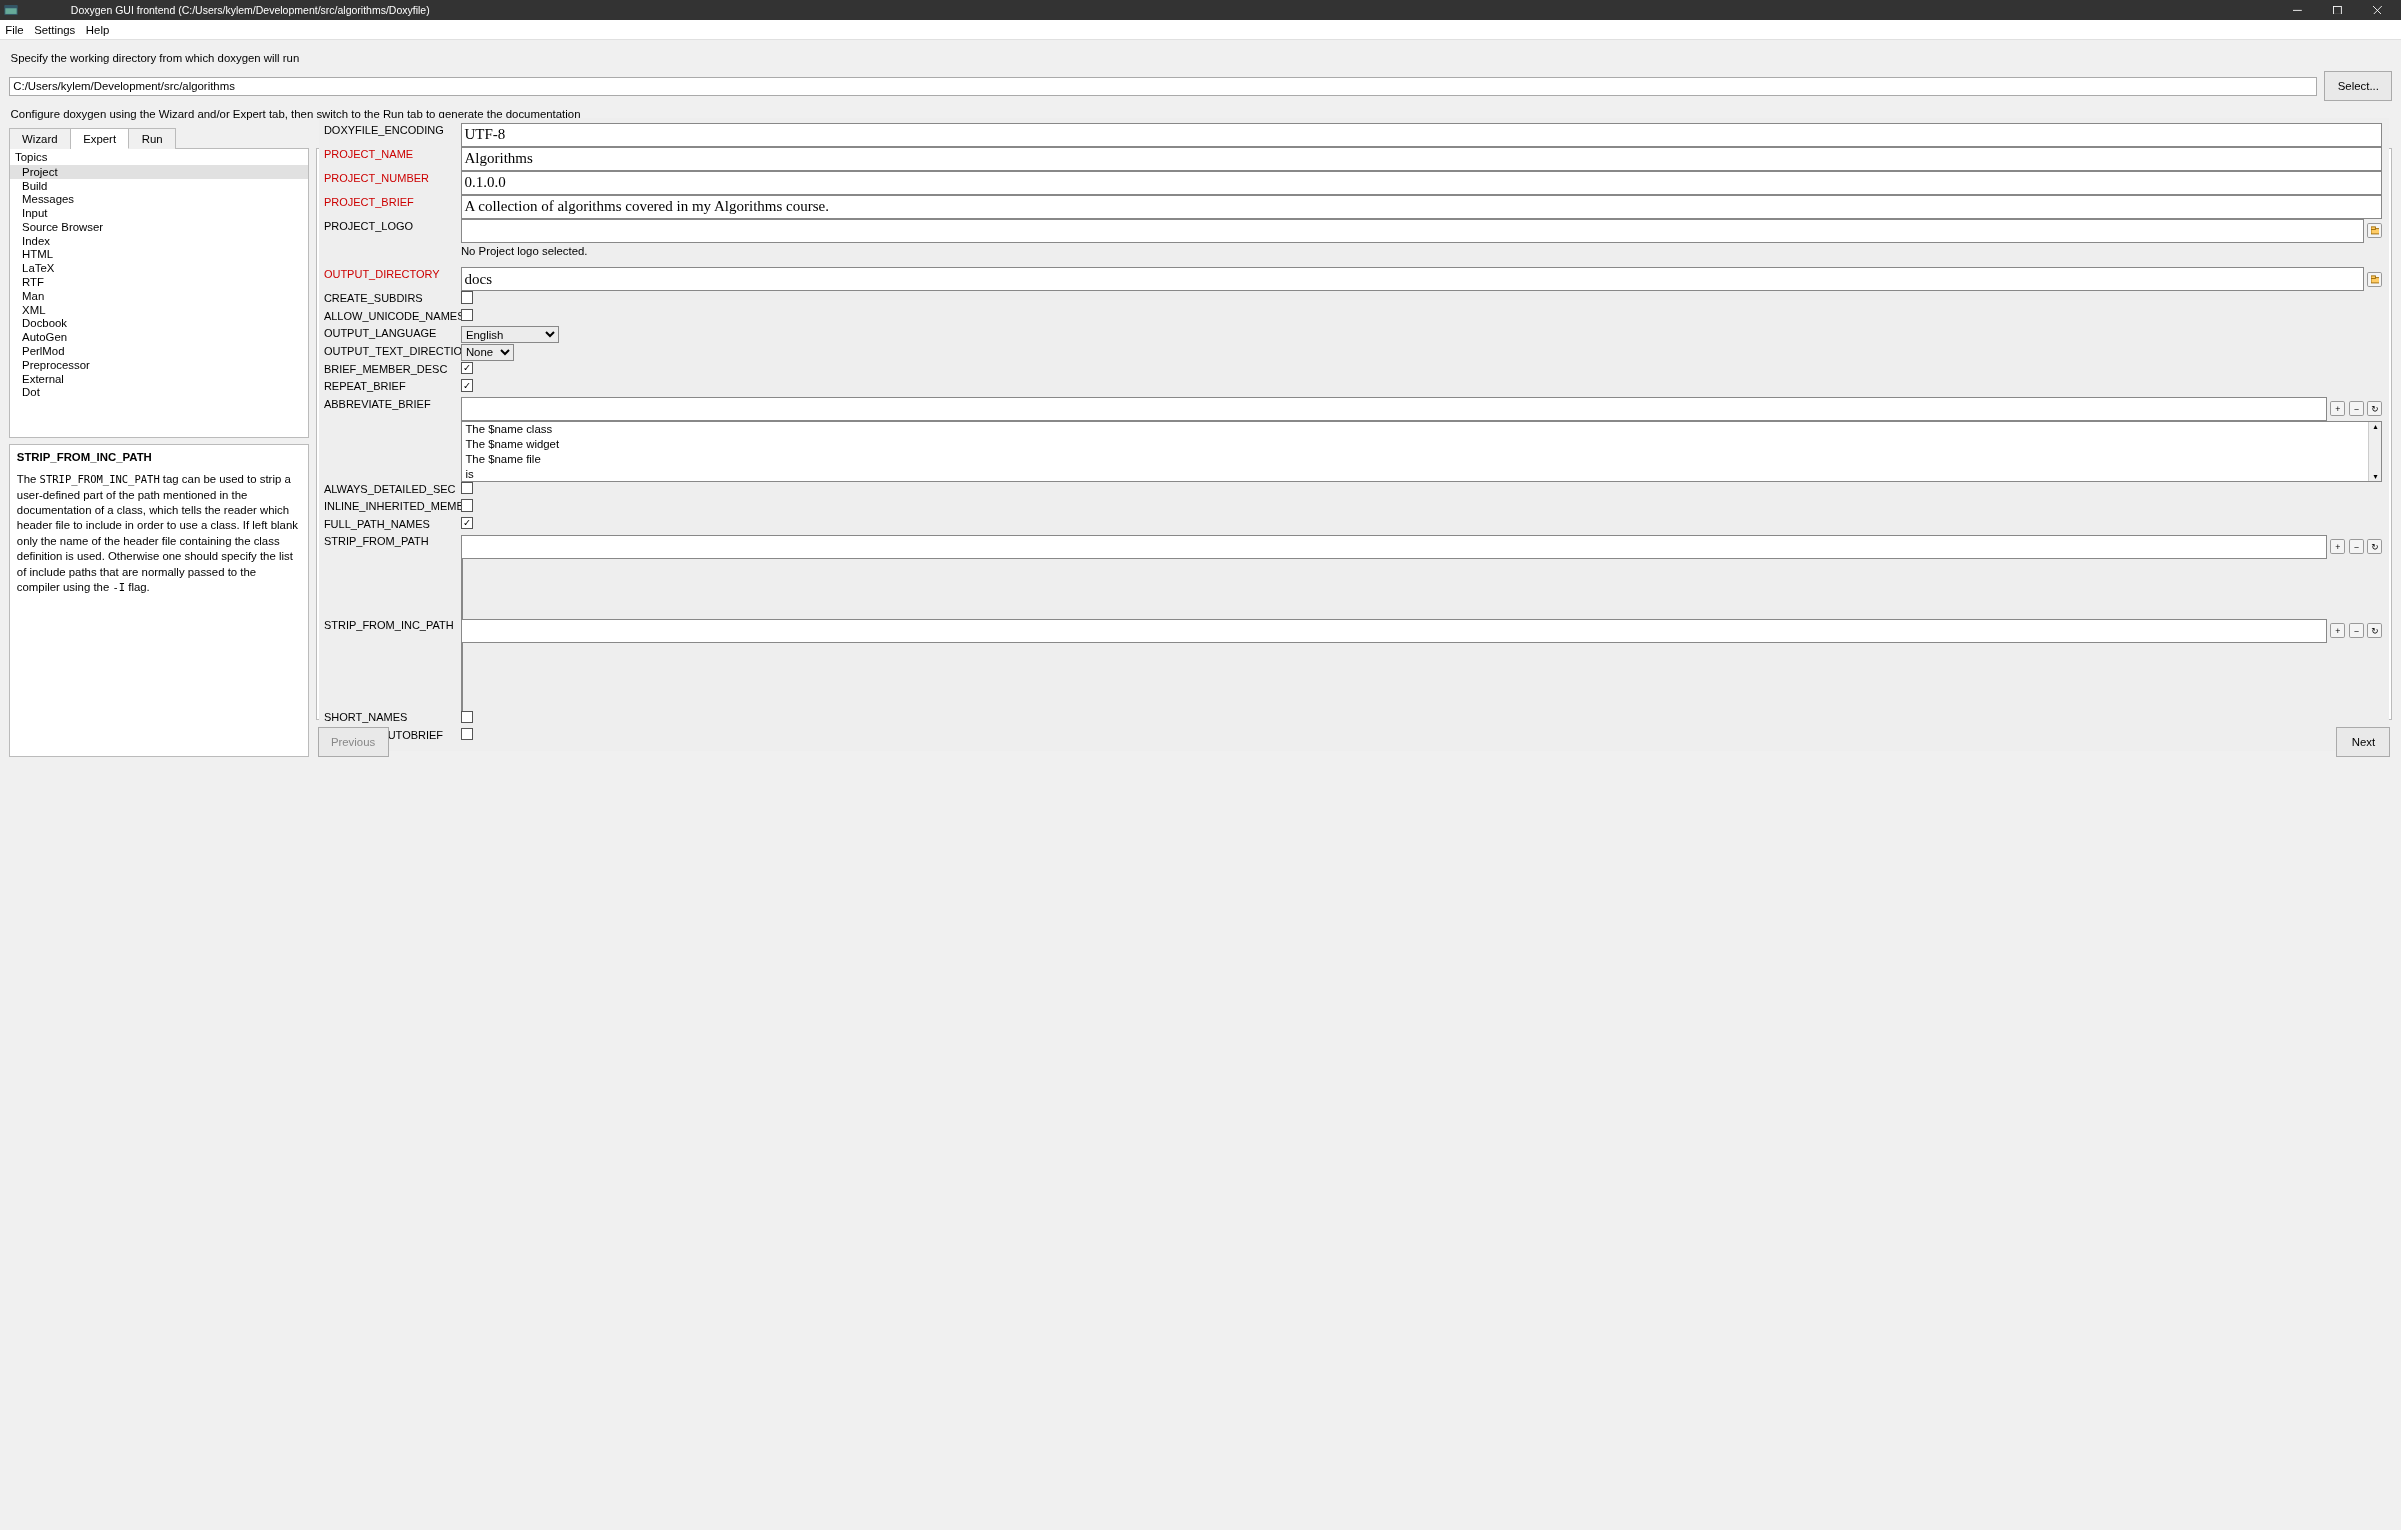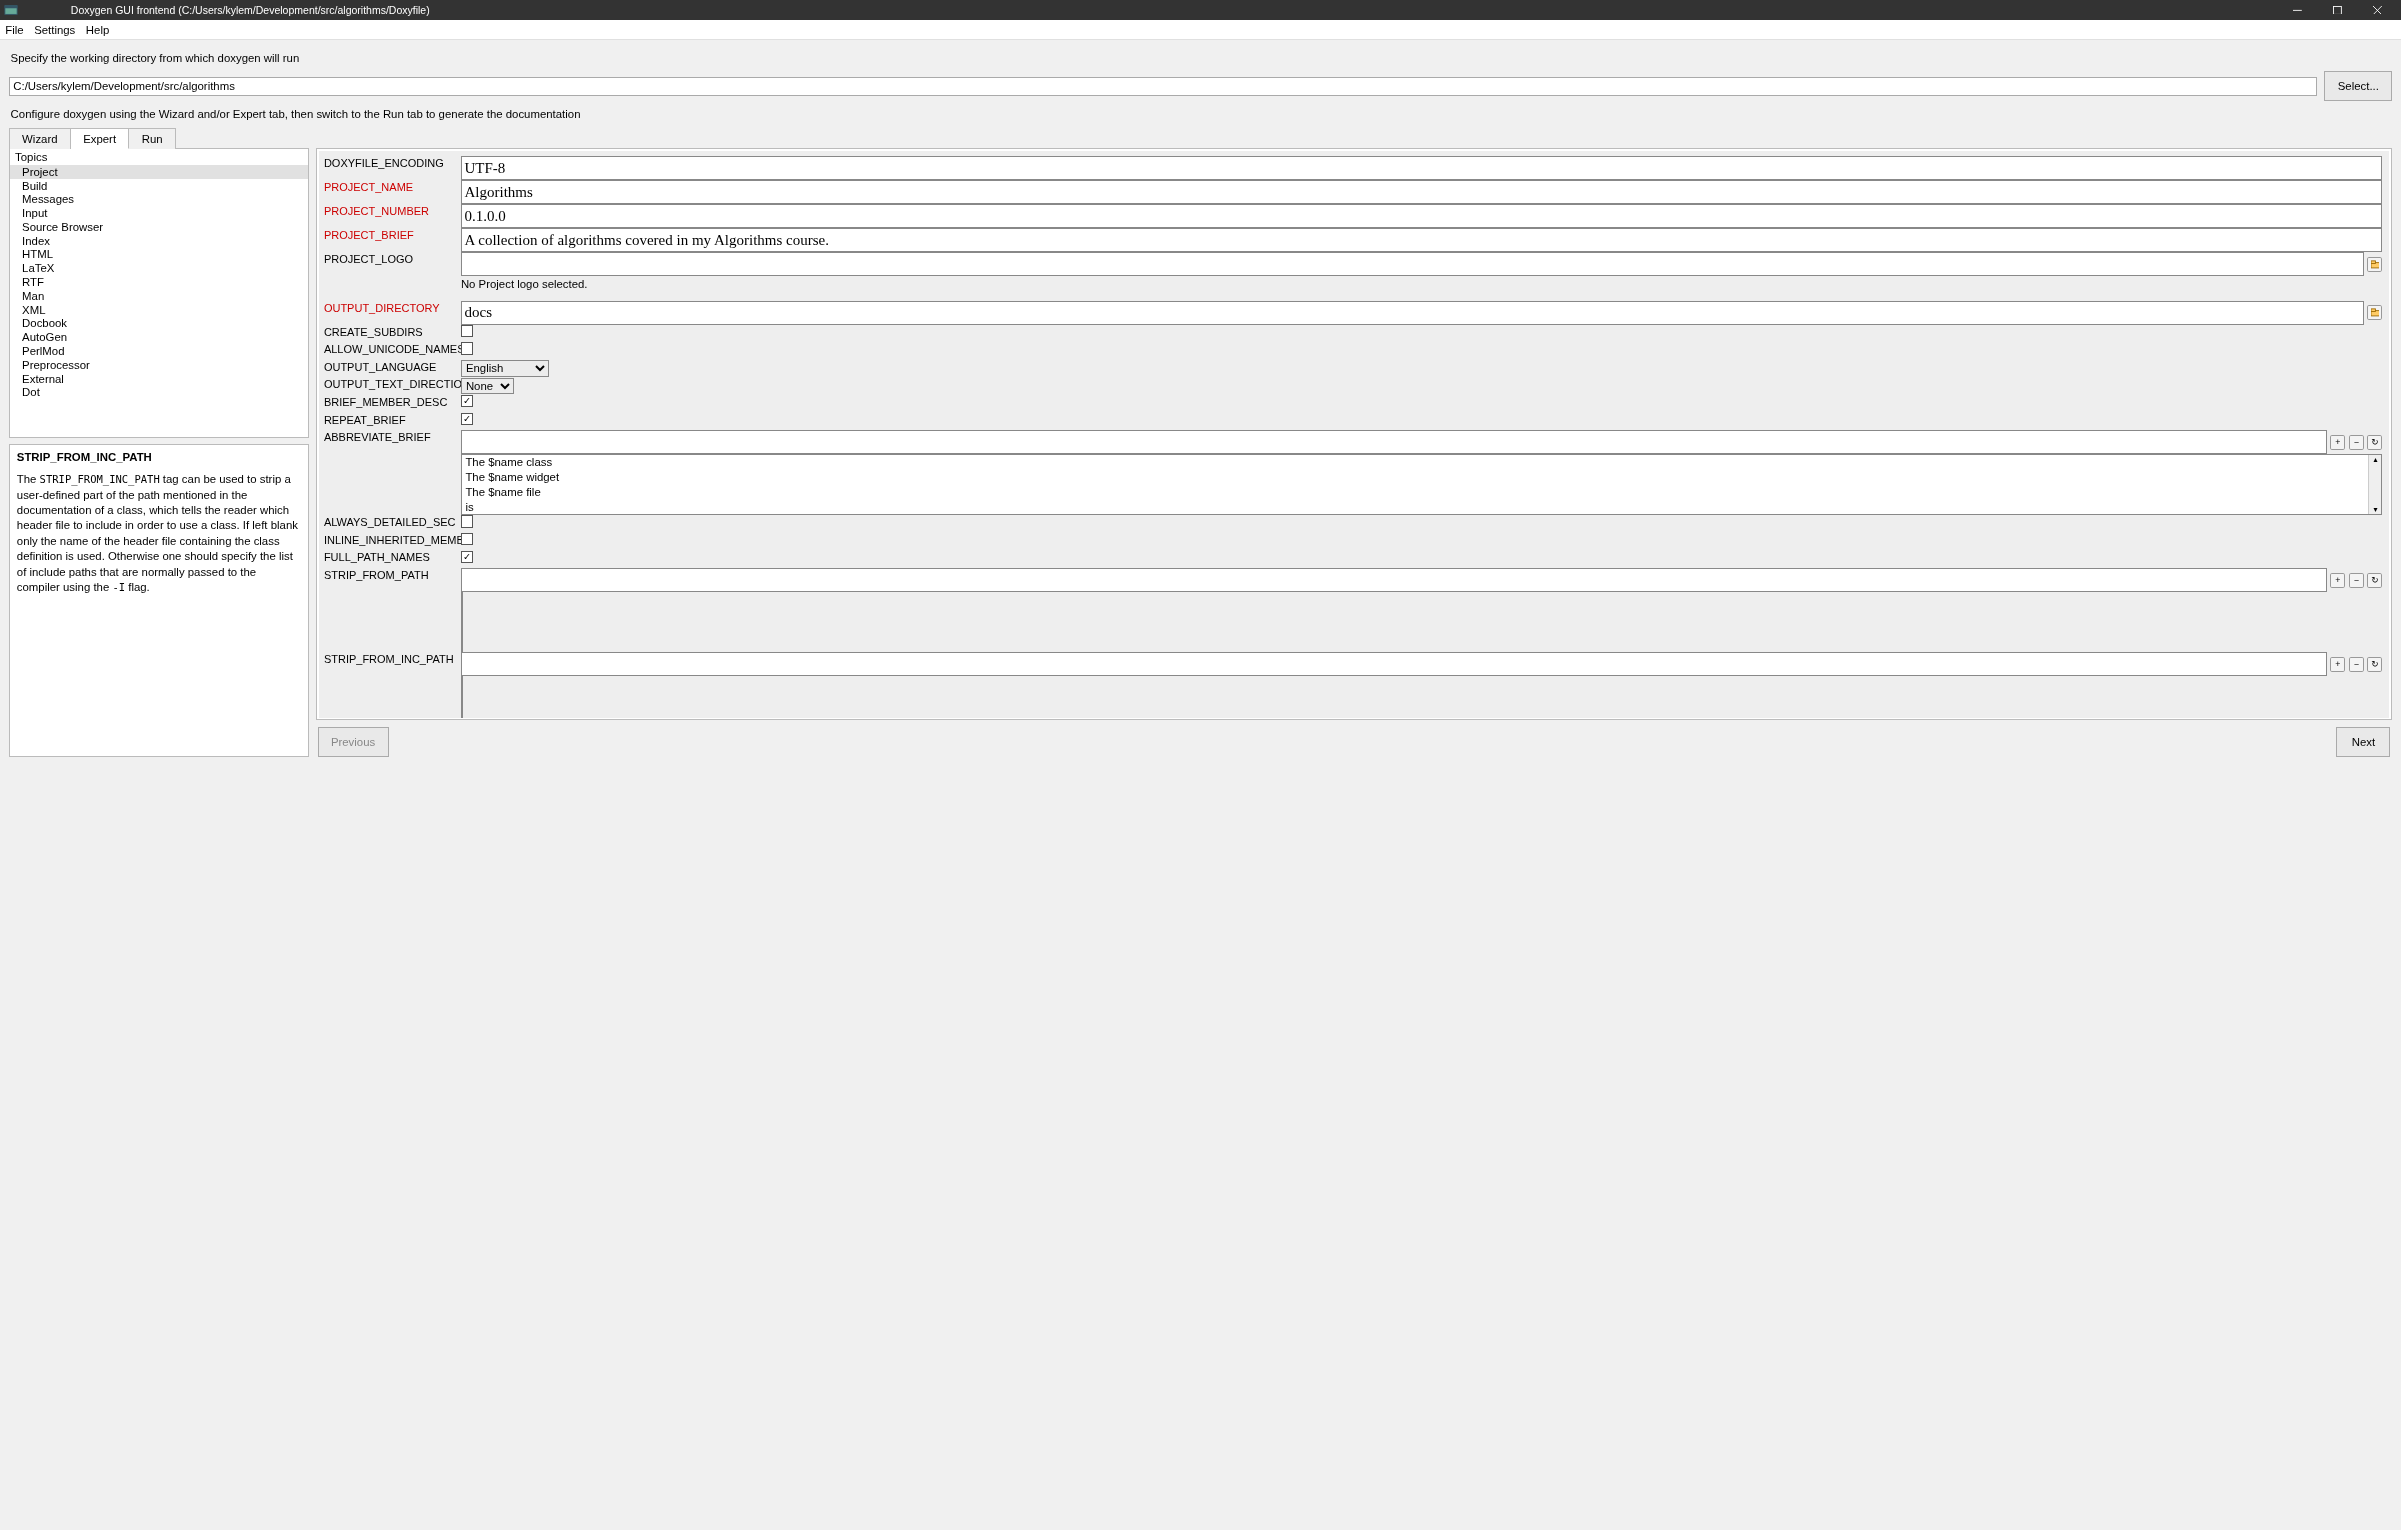--- a/index.html
+++ b/index.html
@@ -73,21 +73,21 @@
   .topics-item { padding:0.9px 5.3px 0.9px 12.3px; font-size:11.4px; cursor:default; }
   .topics-item.selected { background:#e1e1e1; }
   .helptext {
     flex:1; padding:5.3px 7px; font-size:11.4px; line-height:1.35;
     overflow:auto; height:298px;
   }
   .helptext h4 { margin:0 0 7px 0; font-size:11.4px; font-weight:bold; }
   .helptext code { font-family: Consolas, monospace; font-size:10.5px; }
 
   .rightcol { flex:1; display:flex; flex-direction:column; gap:7px; }
-  .settings-outer { border:0.9px solid #bbb; background:#fff; padding:1.8px; height:572px; display:flex; }
+  .settings-outer { border:0.9px solid #bbb; background:#fff; padding:1.8px; height:572px; display:flex;align-items:center; }
   .settings-scroll { flex:1; background:#eeeeee; overflow-y:scroll; overflow-x:hidden; padding:5.3px 7px 5.3px 5.3px; }
 
   .frow { display:flex; align-items:flex-start; min-height:17.6px; margin-bottom:0px; }
   .flabel { width:137px; font-size:11px; padding-top:0.9px; }
   .flabel.red { color:#cc0000; }
   .fcontrol { flex:1; display:flex; align-items:center; gap:3.5px; }
   .fcontrol input[type=text] {
     flex:1; height:24px; border:0.9px solid #888; background:#fff; font-family:Liberation Serif, serif; font-size:15px;
     padding:0 2.6px;
   }
@@ -281,21 +281,21 @@
           <div class="frow">
               <div class="flabel">ALLOW_UNICODE_NAMES</div>
             <div class="fcontrol">
                 <span class="chk"></span>
               </div>
             </div>
 
           <div class="frow">
               <div class="flabel">OUTPUT_LANGUAGE</div>
             <div class="fcontrol">
-                <select style="width:88px"><option>English</option></select>
+                <select style="width:98px"><option>English</option></select>
               </div>
             </div>
 
           <div class="frow">
               <div class="flabel">OUTPUT_TEXT_DIRECTION</div>
             <div class="fcontrol">
                 <select style="width:53px"><option>None</option></select>
               </div>
             </div>
 

